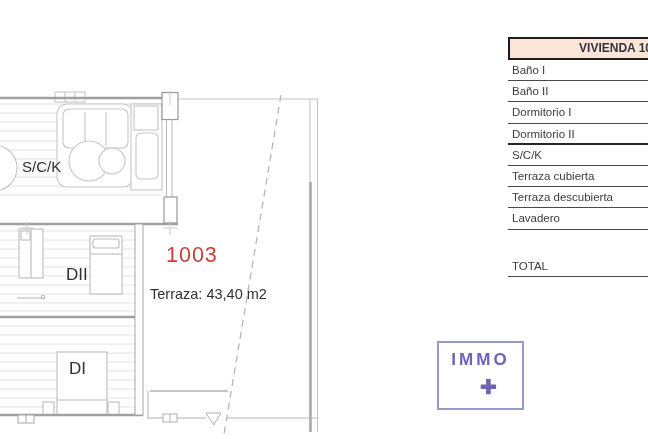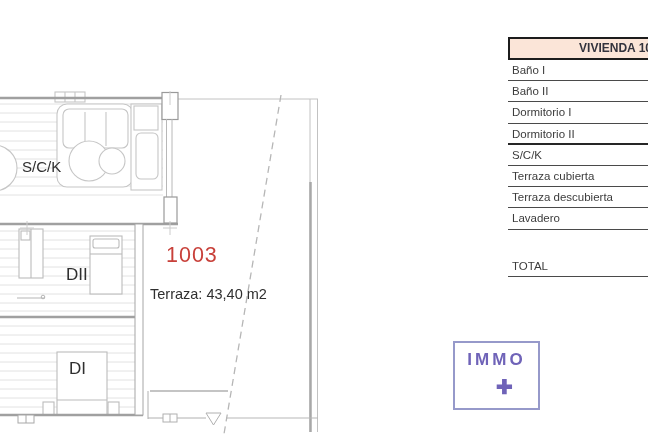--- a/index.html
+++ b/index.html
@@ -25,21 +25,21 @@
     font-size:11.5px;color:#3c3c3c;line-height:20px;padding-left:4px;
   }
   .spec-row.section-end{border-bottom:2px solid #262626;}
   .spec-total{
     position:absolute;left:0;top:256px;width:100%;height:21px;box-sizing:border-box;
     border-bottom:1.5px solid #4a4a4a;font-size:11.5px;color:#3c3c3c;
     line-height:20px;padding-left:4px;
   }
   
   .logo{
-    position:absolute;left:453px;top:341px;width:87px;height:69px;box-sizing:border-box;
+    position:absolute;left:437px;top:341px;width:87px;height:69px;box-sizing:border-box;
     border:2px solid #9699ca;text-align:center;background:#ffffff;
   }
   .logo-immo{margin-top:7px;font-size:17px;font-weight:700;letter-spacing:3px;color:#6f63b8;}
   .logo-mas{margin-top:-3px;font-size:27px;font-weight:800;letter-spacing:1px;color:#a7eaf4;position:relative;}
   .logo-plus{
     position:absolute;left:41px;top:10px;font-size:20px;font-weight:bold;color:#6f63b8;line-height:20px;
   }
 </style>
 </head>
 <body>

